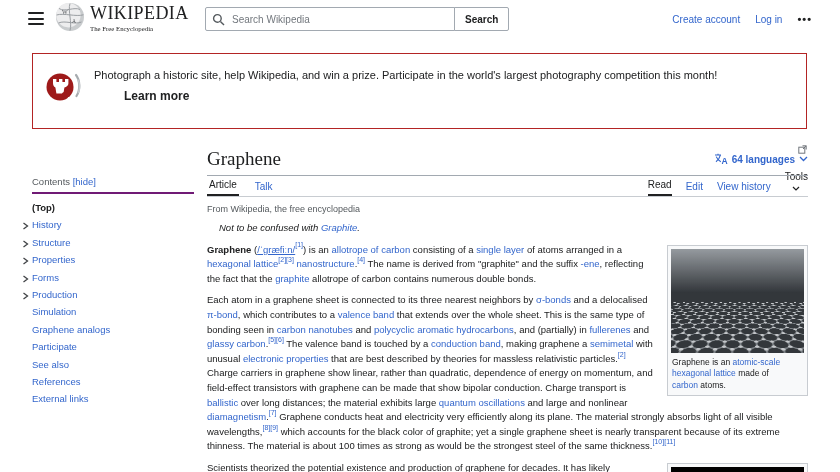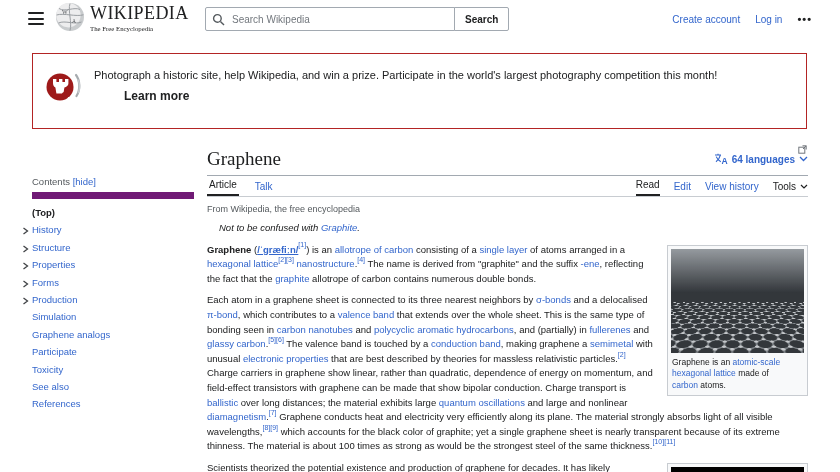--- a/index.html
+++ b/index.html
@@ -31,21 +31,21 @@
   
   .banner { position:absolute; left:32px; top:53px; width:775px; height:76px;
     border:1px solid #b32424; background:#fff; }
   .banner-icon { position:absolute; left:12px; top:14px; }
   .banner-text { margin:12px 24px 0 61px; font-size:11px; line-height:19px;
     color:#202122; max-width:668px; }
   .banner-cta { margin:4px 0 0 91px; font-size:12px; font-weight:bold; color:#202122; cursor:pointer; }
 
   
   .sidebar { position:absolute; left:32px; top:176px; width:162px; font-size:9.5px; }
-  .contents-head { color:#54595d; padding-bottom:5px; border-bottom:7px solid #701a75;
+  .contents-head { color:#54595d; padding-bottom:5px; border-bottom:2px solid #701a75;
     margin-bottom:8px; }
   .contents-head .hide { color:#3366cc; cursor:pointer; }
   .toc-item { position:relative; line-height:12px; margin-bottom:5.4px; color:#3366cc; cursor:pointer; }
   .toc-item.toc-active { color:#202122; font-weight:bold; }
   .toc-chev { position:absolute; left:-10px; top:2px; }
 
   
   .main { position:absolute; left:207px; top:140px; width:601px; }
   .title-bar { position:relative; border-bottom:1px solid #a2a9b1; height:36px; }
   h1.page-title { font-family:"Liberation Serif", serif; font-weight:normal; font-size:19px;
@@ -54,28 +54,28 @@
     color:#3366cc; font-weight:bold; font-size:10px; cursor:pointer; }
   .tab-bar { display:flex; align-items:flex-end; height:21px; border-bottom:1px solid #c8ccd1;
     font-size:10px; }
   .tab { padding:0 2px 4px; margin-right:14px; cursor:pointer; }
   .tab.active { border-bottom:2px solid #202122; color:#202122; }
   .tab.blue { color:#3366cc; }
   .views { margin-left:auto; display:flex; gap:14px; align-items:flex-end; }
   .view { padding-bottom:4px; cursor:pointer; }
   .view.active { border-bottom:2px solid #202122; color:#202122; }
   .view.blue { color:#3366cc; }
-  .tools { display:flex; gap:4px; align-items:center; padding-bottom:4px; color:#202122; cursor:pointer; }
+  .tools { display:flex; gap:4px; align-items:center; padding-bottom:4px; color:#202122; cursor:pointer;flex-direction:column; }
   .subtitle { font-size:9px; color:#54595d; margin-top:7px; }
   .content { margin-top:7px; font-size:9.5px; line-height:14.6px; color:#202122; }
   .hatnote { font-style:italic; padding-left:12px; margin-bottom:7px; }
   .content p { margin-bottom:7px; text-align:left; }
   .seg-a { color:#3366cc; cursor:pointer; }
   .seg-b { font-weight:bold; }
-  .seg-ua { color:#3366cc; text-decoration:underline; text-underline-offset:1px; cursor:pointer;font-weight:bold; }
+  .seg-ua { color:#3366cc; text-decoration:underline; text-underline-offset:1px; cursor:pointer; }
   sup.ref { color:#3366cc; font-size:7px; line-height:0; position:relative; top:-1px; cursor:pointer; }
 
   
   .thumb { float:right; width:141px; border:1px solid #c8ccd1; background:#f8f9fa;
     padding:3px; margin:2px 0 8px 10px; }
   .thumb-img { width:133px; height:104px; overflow:hidden; position:relative; background:#33373b; cursor:pointer; }
   .lattice { position:absolute; left:-58px; top:-52px; width:250px; height:190px;
     transform:perspective(140px) rotateX(50deg) scale(1.25); transform-origin:50% 88%; }
   .haze { position:absolute; inset:0;
     background:linear-gradient(180deg, rgba(158,163,168,.92) 0%, rgba(158,163,168,0) 42%); }
@@ -160,23 +160,23 @@
           </svg></span><span>Properties</span></div>
       <div class="toc-item"><span class="toc-chev"><svg width="7" height="8" viewBox="0 0 7 8">
             <path d="M1.5 1 L5.5 4 L1.5 7" fill="none" stroke="#404346" stroke-width="1.3"></path>
           </svg></span><span>Forms</span></div>
       <div class="toc-item"><span class="toc-chev"><svg width="7" height="8" viewBox="0 0 7 8">
             <path d="M1.5 1 L5.5 4 L1.5 7" fill="none" stroke="#404346" stroke-width="1.3"></path>
           </svg></span><span>Production</span></div>
       <div class="toc-item"><span>Simulation</span></div>
       <div class="toc-item"><span>Graphene analogs</span></div>
       <div class="toc-item"><span>Participate</span></div>
-      <div class="toc-item"><span>Toxicity</span></div>
       <div class="toc-item"><span>See also</span></div>
       <div class="toc-item"><span>References</span></div>
+      <div class="toc-item"><span>External links</span></div>
     </div>
 </div>
 
 <div class="main">
   <div class="title-bar">
     <h1 class="page-title">Graphene</h1>
     <div class="lang-btn">
       <svg width="14" height="12" viewBox="0 0 14 12">
         <path d="M1,2 h6 M4,0.8 v1.4 M2,8.8 C3.8,7.4 5.6,5 6.3,2.4" fill="none" stroke="#3366cc" stroke-width="1.1"></path>
         <path d="M2.2,3.6 C3.2,6 4.8,7.8 6.8,8.8" fill="none" stroke="#3366cc" stroke-width="1.1"></path>

